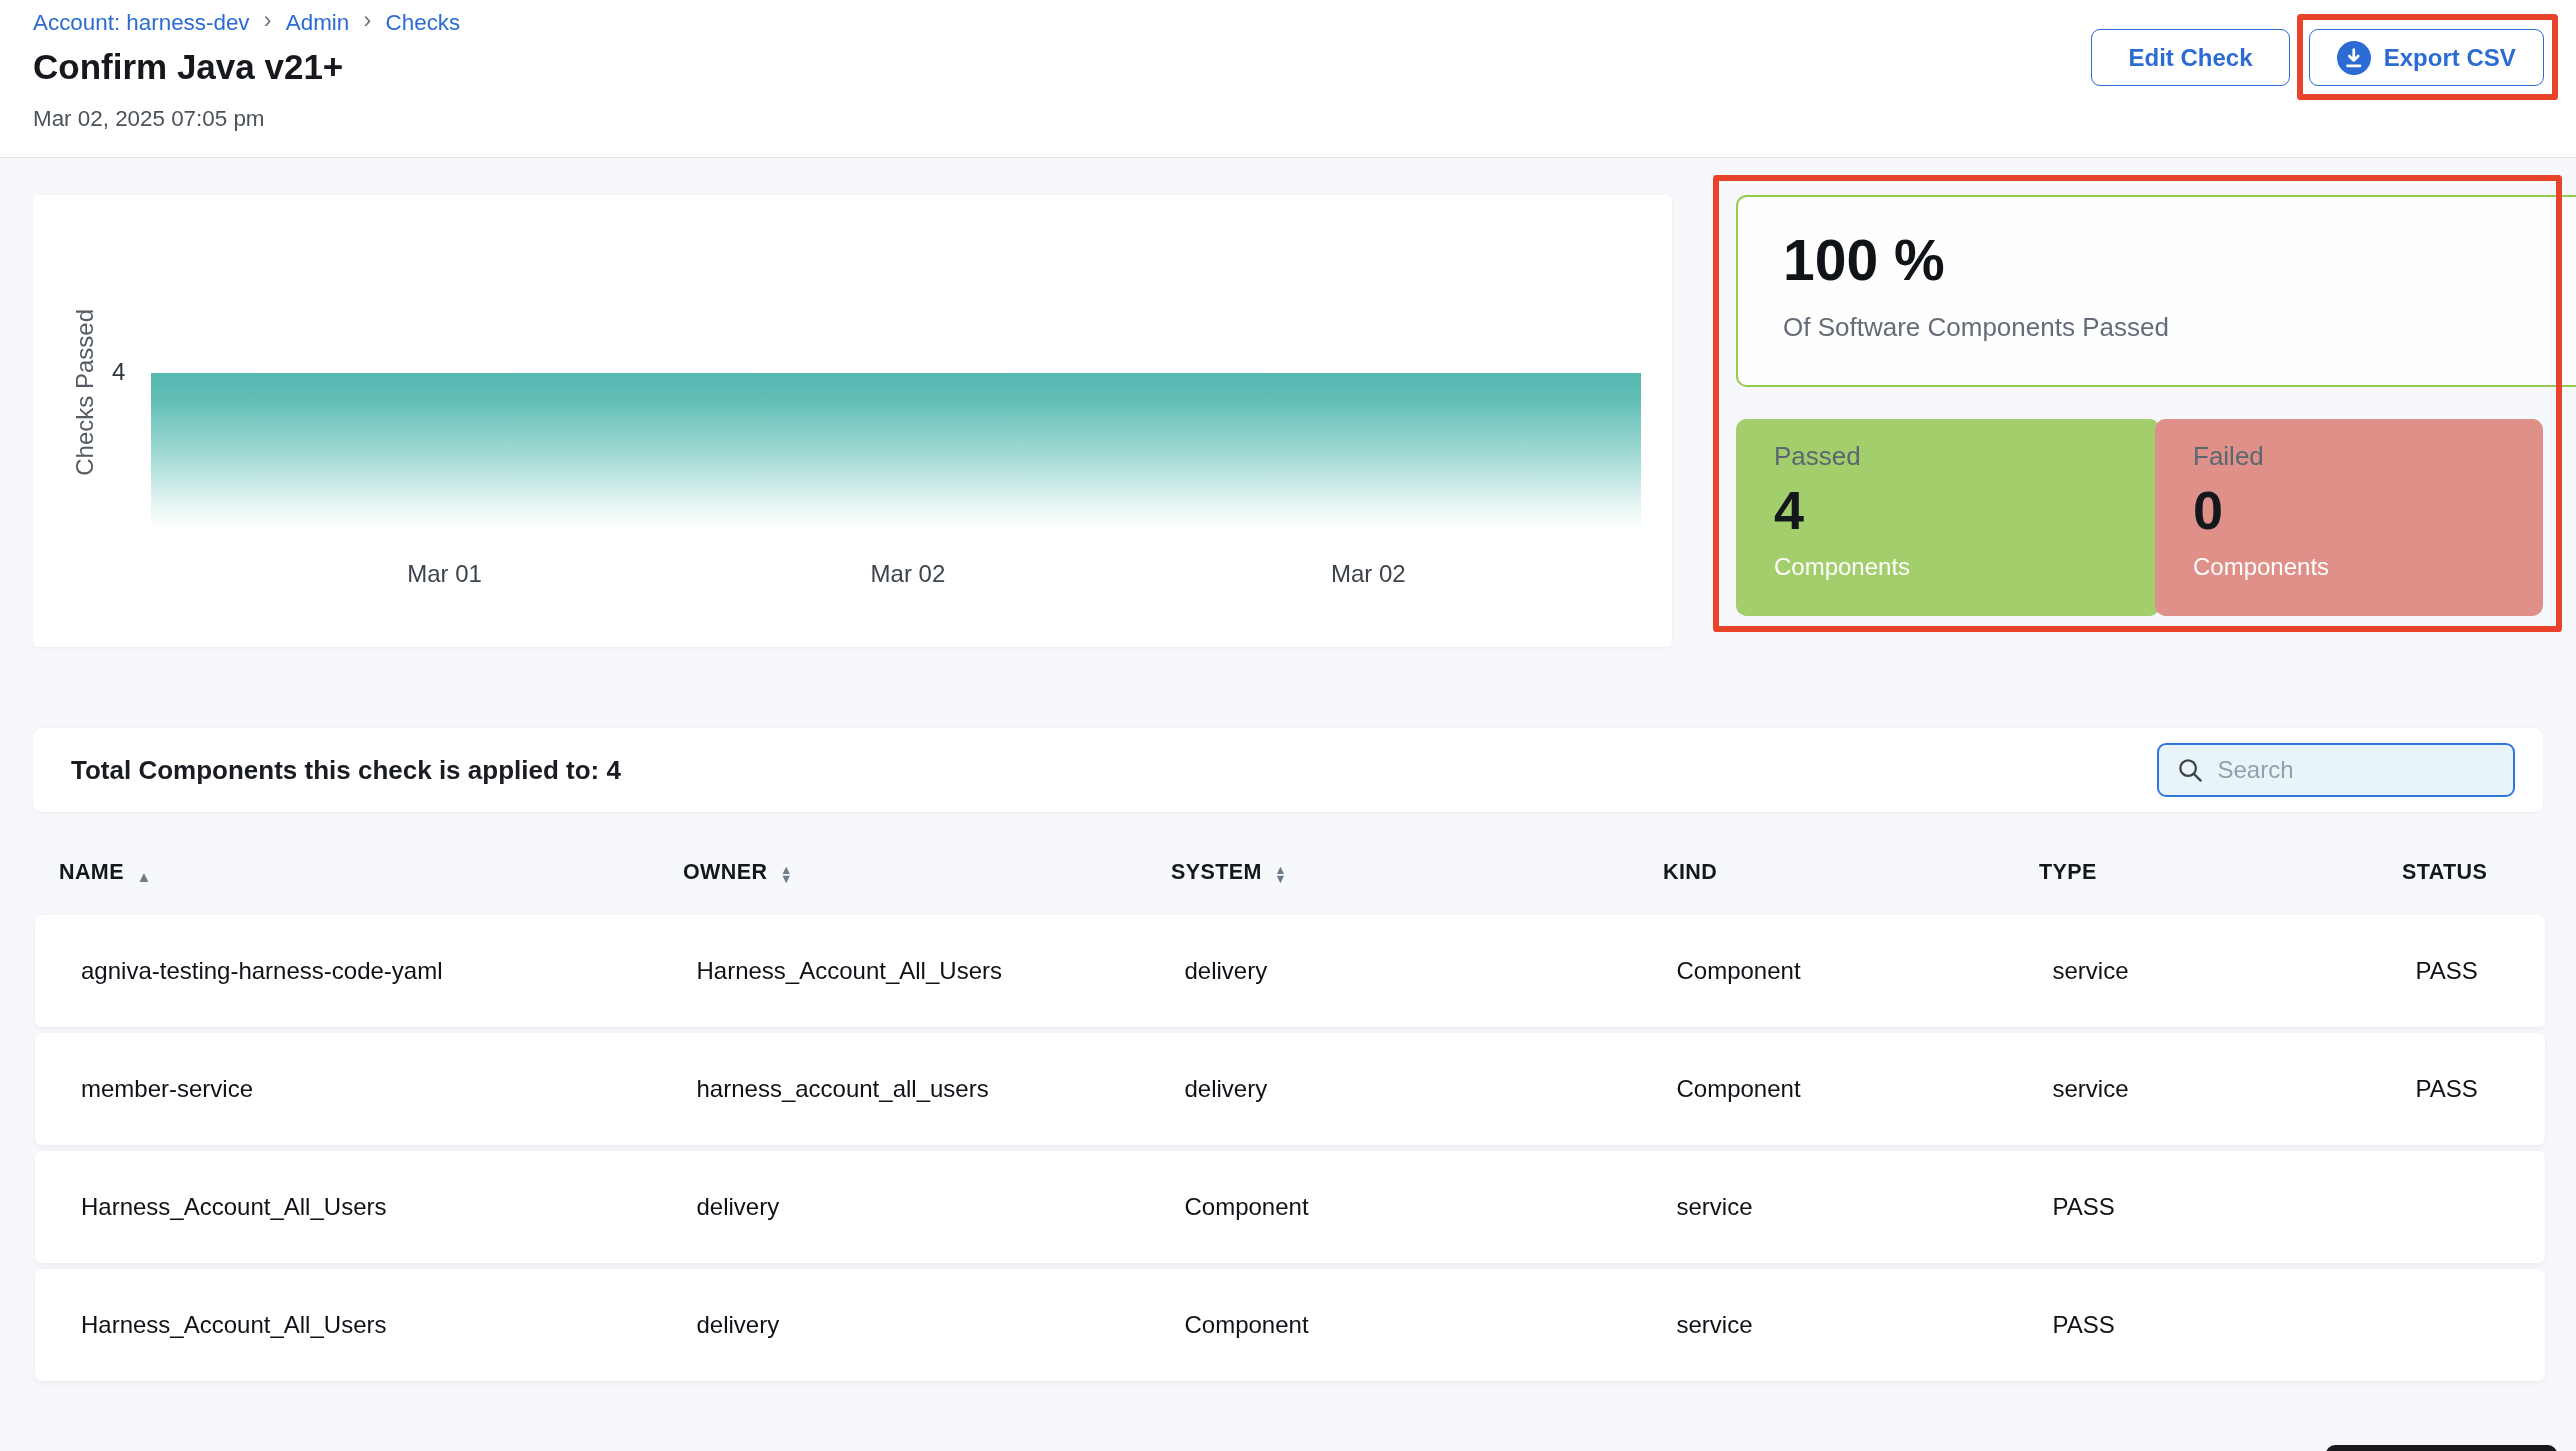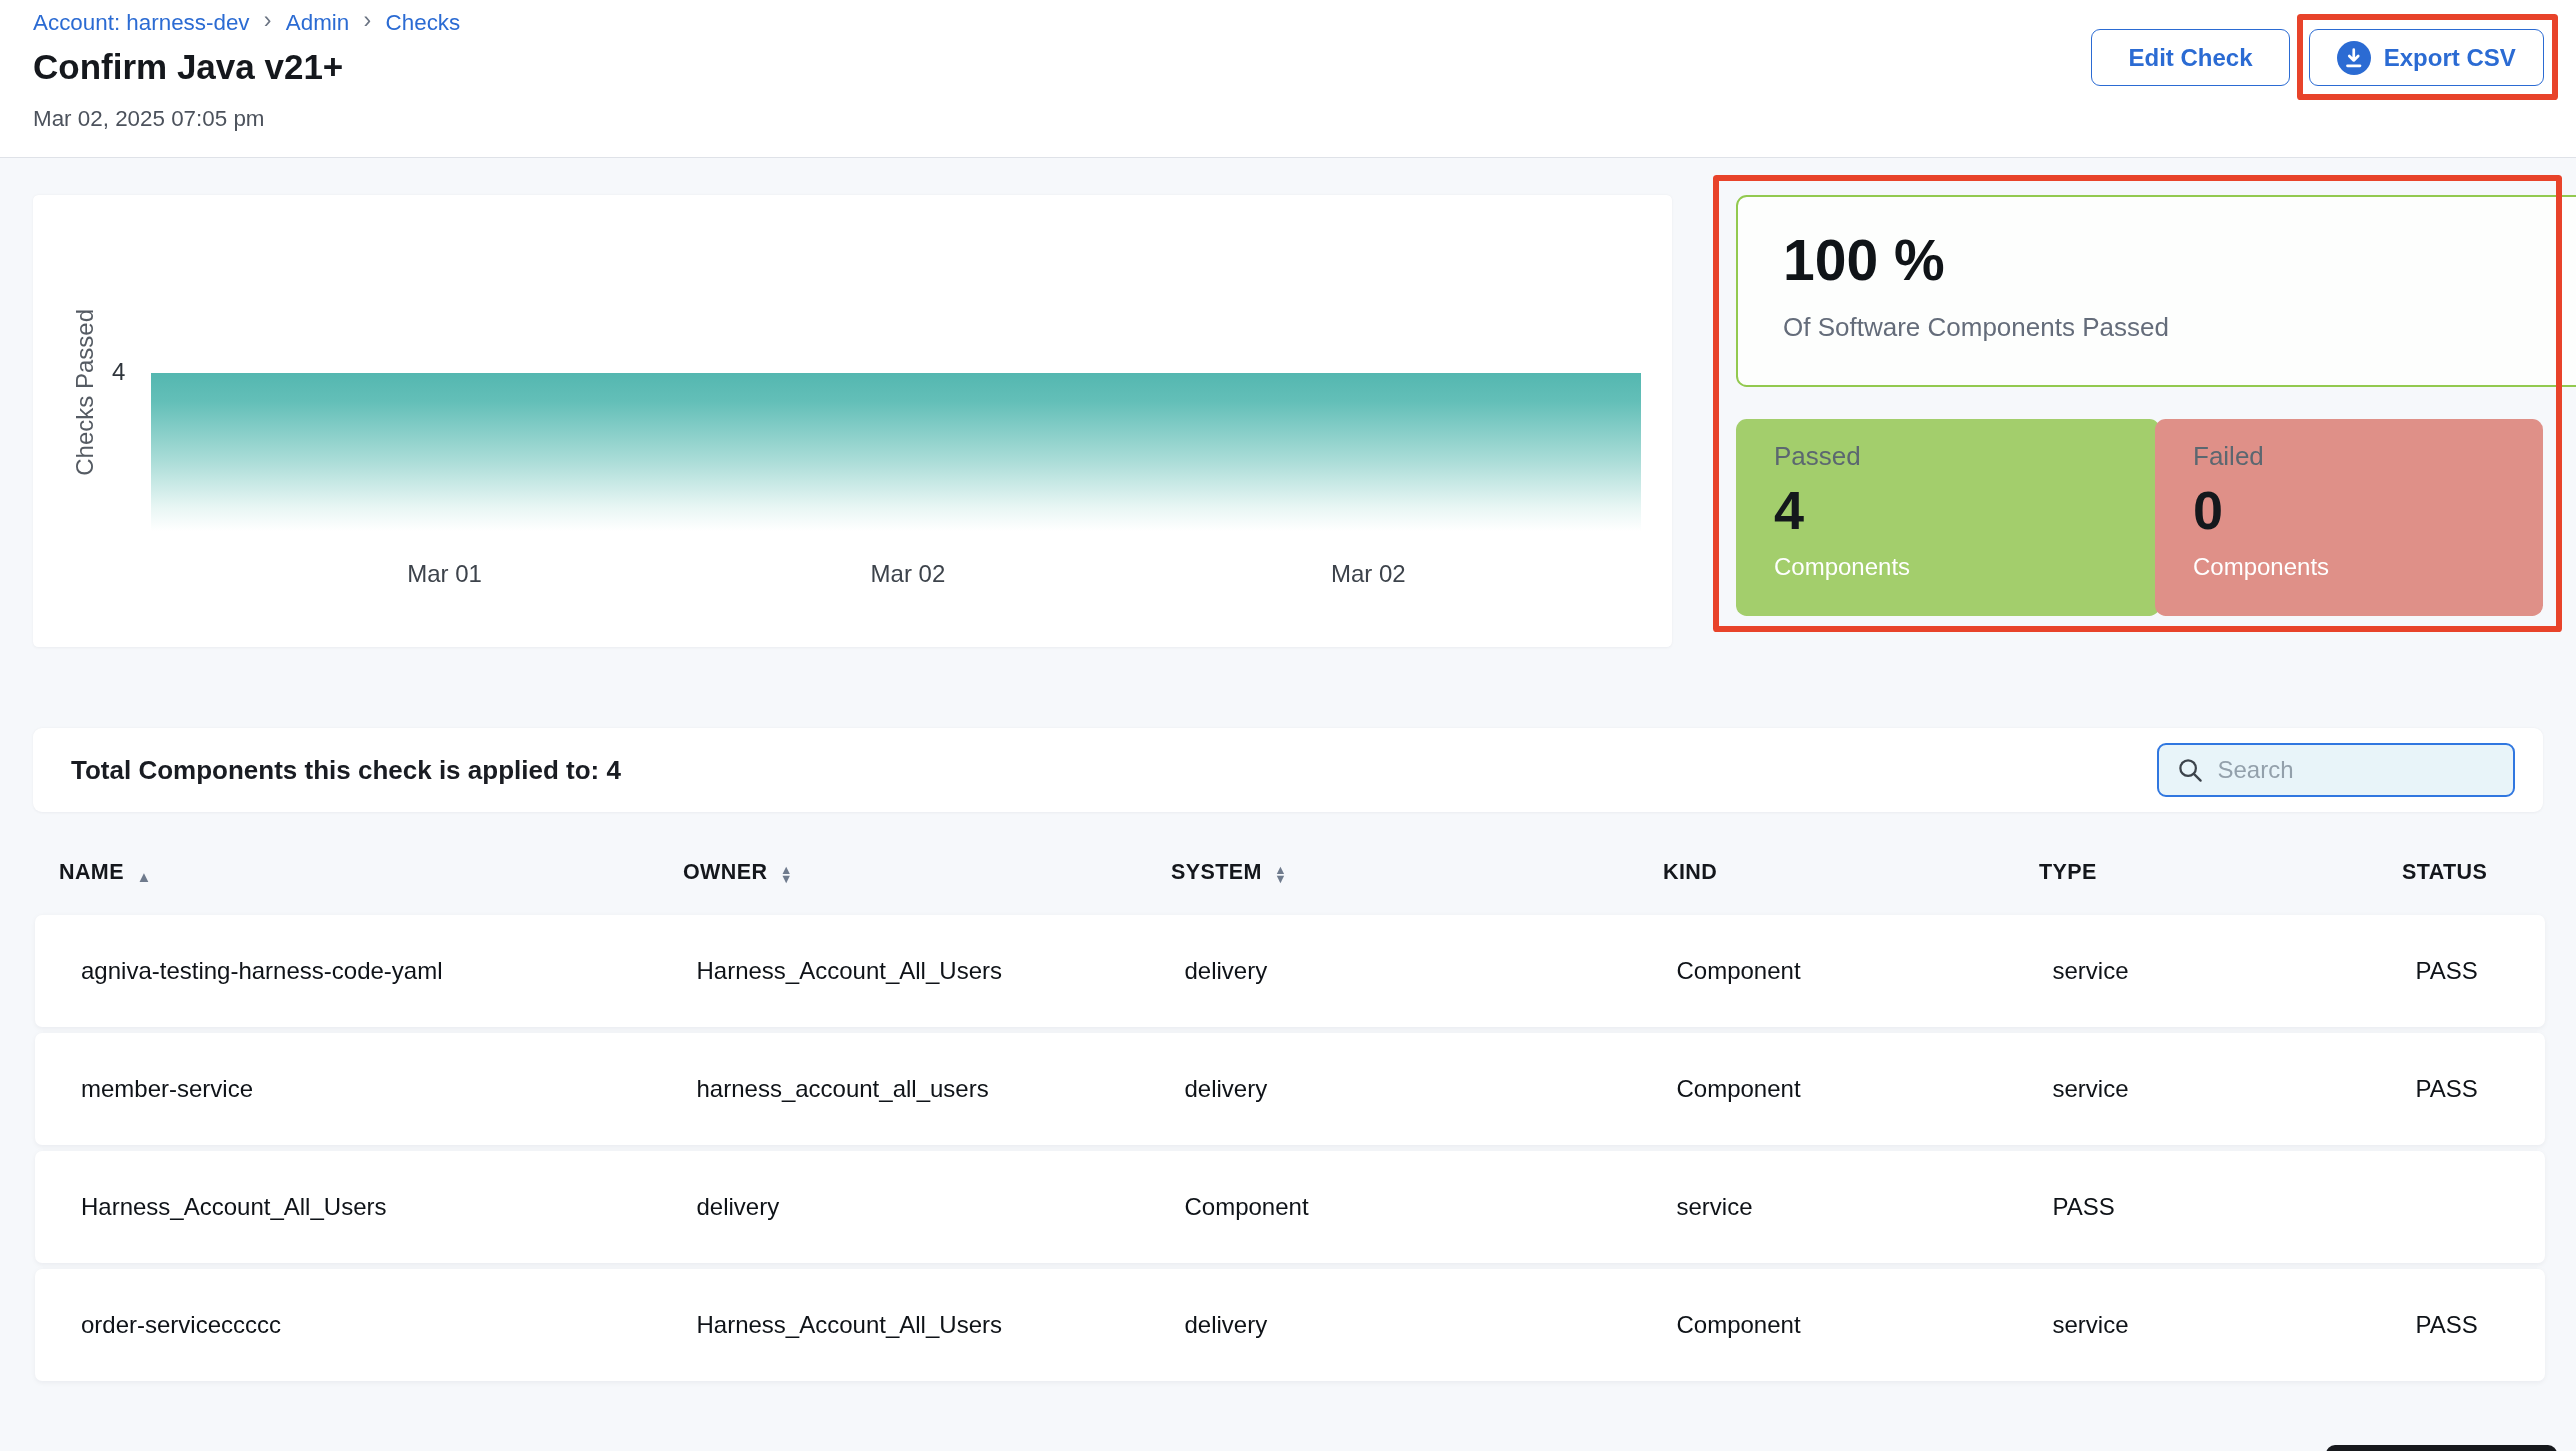--- a/index.html
+++ b/index.html
@@ -224,21 +224,20 @@
 
   <div class="trow tgrid">
     <div class="td">Harness_Account_All_Users</div>
     <div class="td">delivery</div>
     <div class="td">Component</div>
     <div class="td">service</div>
     <div class="td">PASS</div>
   </div>
 
   <div class="trow tgrid">
-    <div class="td">order-serviceccccc</div>
     <div class="td">Harness_Account_All_Users</div>
     <div class="td">delivery</div>
     <div class="td">Component</div>
     <div class="td">service</div>
     <div class="td">PASS</div>
   </div>
 </div>
 
 <div class="help-widget"></div>
 

